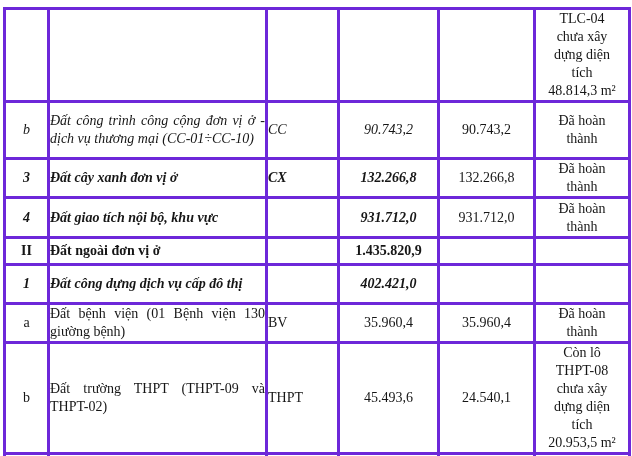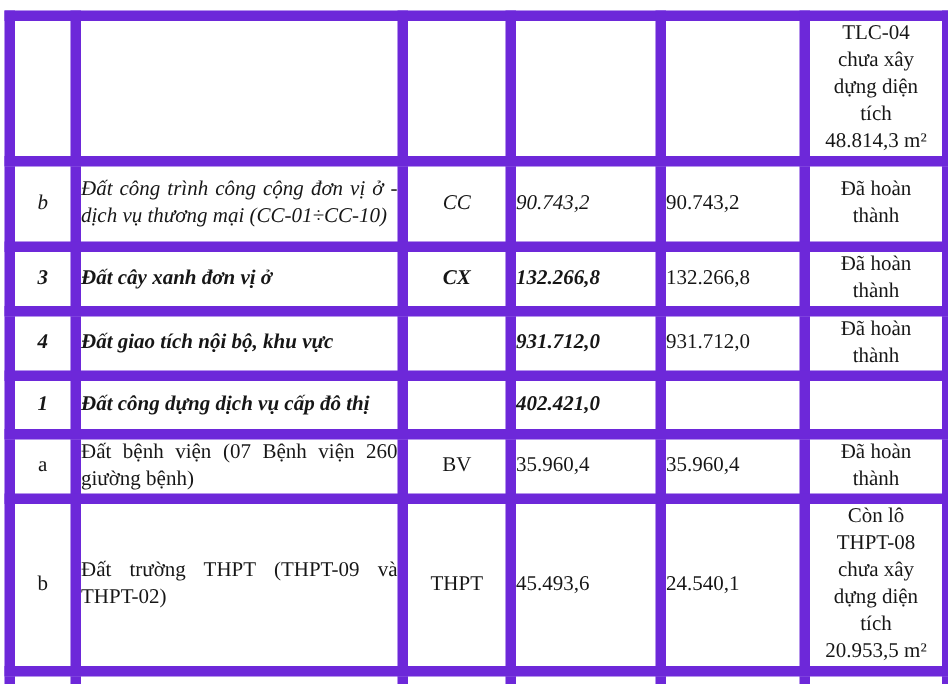--- a/index.html
+++ b/index.html
@@ -20,29 +20,29 @@
     position: absolute;
     left: 3px;
     top: 7px;
     width: 625px;
     border-collapse: collapse;
     table-layout: fixed;
     font-size: 14px;
     line-height: 18px;
   }
   table.landuse td {
-    border: 7px solid #6d28d9;
+    border: 3px solid #6d28d9;
     vertical-align: middle;
     padding: 0;
     overflow: hidden;
   }
   td.no     { text-align: center; }
   td.name   { text-align: justify; padding: 1px 4px 1px 6px; font-family: Liberation Serif, serif; }
-  td.code   { text-align: center; }
-  td.num    { text-align: left; padding-right: 8px; }
+  td.code   { }
+  td.num    { text-align: center; padding-right: 8px; }
   td.status { text-align: center; white-space: pre-line; padding: 0 2px; }
 
   
   tr.it td:nth-child(-n+4) { font-style: italic; }
   tr.bd td:nth-child(-n+4) { font-weight: bold; }
 
   tr.r0 { height: 92px; }
   tr.r1 { height: 57px; }
   tr.r2 { height: 39px; }
   tr.r3 { height: 40px; }
@@ -98,31 +98,39 @@
       </tr>
       <tr class="r3 it bd">
         <td class="no">4</td>
         <td class="name">Đất giao tích nội bộ, khu vực</td>
         <td class="code"></td>
         <td class="num">931.712,0</td>
         <td class="num">931.712,0</td>
         <td class="status">Đã hoàn
 thành</td>
       </tr>
+      <tr class="r4 bd">
+        <td class="no">II</td>
+        <td class="name">Đất ngoài đơn vị ở</td>
+        <td class="code"></td>
+        <td class="num">1.435.820,9</td>
+        <td class="num"></td>
+        <td class="status"></td>
+      </tr>
       <tr class="r5 it bd">
         <td class="no">1</td>
         <td class="name">Đất công dựng dịch vụ cấp đô thị</td>
         <td class="code"></td>
         <td class="num">402.421,0</td>
         <td class="num"></td>
         <td class="status"></td>
       </tr>
       <tr class="r6">
         <td class="no">a</td>
-        <td class="name">Đất bệnh viện (07 Bệnh viện 260 giường bệnh)</td>
+        <td class="name">Đất bệnh viện (01 Bệnh viện 130 giường bệnh)</td>
         <td class="code">BV</td>
         <td class="num">35.960,4</td>
         <td class="num">35.960,4</td>
         <td class="status">Đã hoàn
 thành</td>
       </tr>
       <tr class="r7">
         <td class="no">b</td>
         <td class="name">Đất trường THPT (THPT-09 và THPT-02)</td>
         <td class="code">THPT</td>

